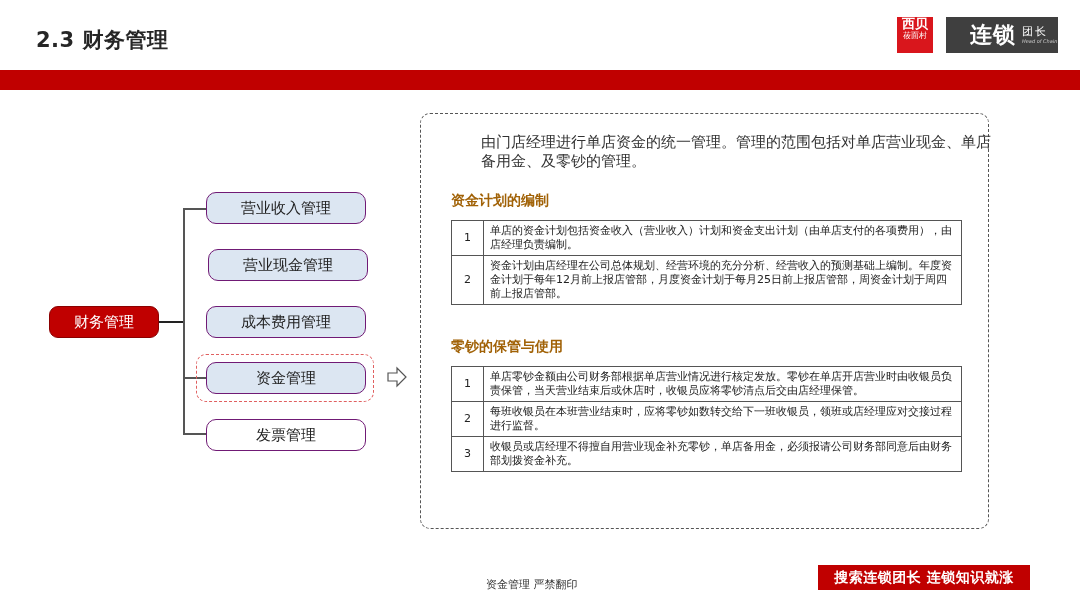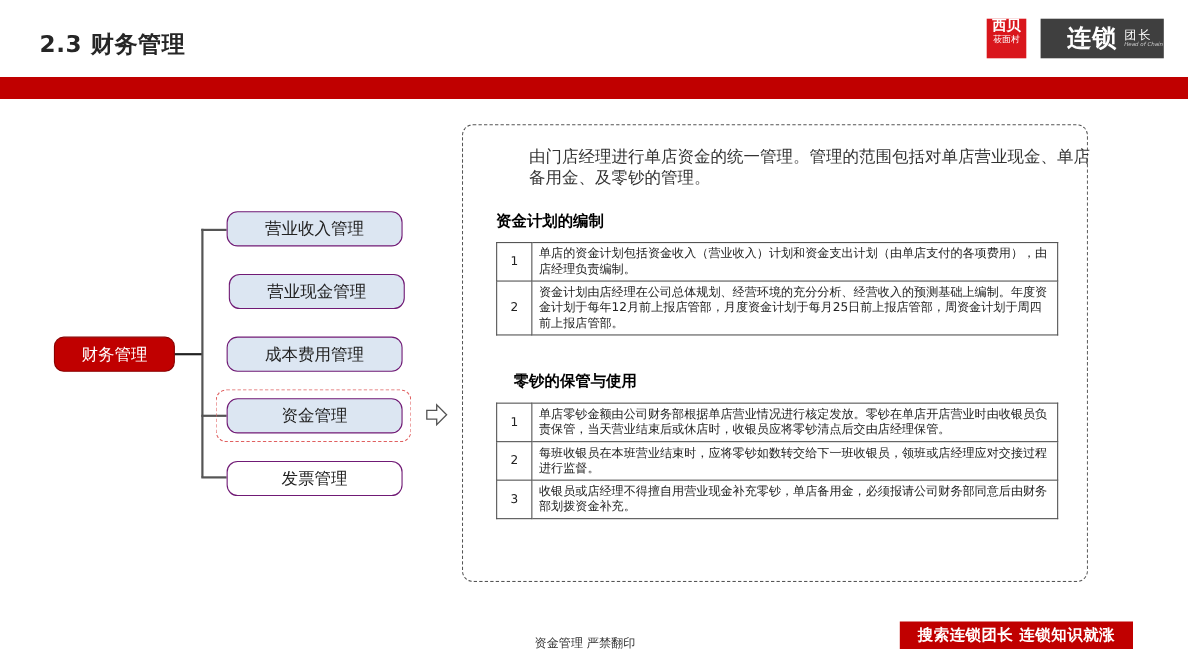--- a/index.html
+++ b/index.html
@@ -23,21 +23,21 @@
   .root-node { position: absolute; left: 49px; top: 306px; width: 110px; height: 32px; background: #c00000; border-radius: 9px; color: #fff; font-size: 15px; display: flex; align-items: center; justify-content: center; border: 1px solid #8b0000; }
   .line { position: absolute; background: #555; }
   .child-node { position: absolute; width: 160px; height: 32px; background: #dce6f2; border: 1px solid #701a75; border-radius: 10px; font-size: 15px; color: #222; display: flex; align-items: center; justify-content: center; }
   .child-node.white { background: #ffffff; }
   .highlight-box { position: absolute; left: 196px; top: 354px; width: 178px; height: 48px; border: 1.5px dashed #e06060; border-radius: 10px; }
   .arrow-icon { position: absolute; left: 386px; top: 366px; width: 22px; height: 22px; }
 
   
   .panel { position: absolute; left: 420px; top: 113px; width: 569px; height: 416px; border: 1.2px dashed #555; border-radius: 10px; }
   .intro { position: absolute; left: 449px; top: 133px; width: 520px; font-size: 15px; line-height: 19px; color: #333; margin-left: 32px; }
-  .sec-title { position: absolute; left: 451px; font-size: 14px; font-weight: bold; color: #000000; }
+  .sec-title { position: absolute; left: 451px; font-size: 14px; font-weight: bold; color: #a16207; }
   table.items { position: absolute; left: 451px; width: 511px; border-collapse: collapse; font-size: 11px; color: #222; }
   table.items td { border: 1px solid #555; padding: 3px 6px; line-height: 14px; vertical-align: top; }
   table.items td.num { width: 32px; text-align: center; vertical-align: middle; padding-top: 3px; }
   table.items tr:first-child td { border-top: 1.5px solid #555; }
   table.items tr:last-child td { border-bottom: 1.5px solid #555; }
 
   .footer-copy { position: absolute; left: 486px; top: 577px; font-size: 11px; color: #333; }
   .footer-banner { position: absolute; left: 818px; top: 565px; width: 212px; height: 25px; background: #c00000; color: #fff; font-size: 14px; font-weight: bold; display: flex; align-items: center; justify-content: center; letter-spacing: 0.5px; }
 </style>
 </head>
@@ -88,21 +88,21 @@
     <td class="num">1</td>
     <td>单店的资金计划包括资金收入（营业收入）计划和资金支出计划（由单店支付的各项费用），由店经理负责编制。</td>
   </tr>
   <tr>
     <td class="num">2</td>
     <td>资金计划由店经理在公司总体规划、经营环境的充分分析、经营收入的预测基础上编制。年度资金计划于每年12月前上报店管部，月度资金计划于每月25日前上报店管部，周资金计划于周四前上报店管部。</td>
   </tr>
 </tbody>
   </table>
 
-<div class="sec-title" style="top:338px;margin-left:16px;">零钞的保管与使用</div>
+<div class="sec-title" style="top:338px;">零钞的保管与使用</div>
 <table class="items" style="top:366px;">
   <tbody>
       <tr>
     <td class="num">1</td>
     <td>单店零钞金额由公司财务部根据单店营业情况进行核定发放。零钞在单店开店营业时由收银员负责保管，当天营业结束后或休店时，收银员应将零钞清点后交由店经理保管。</td>
   </tr>
   <tr>
     <td class="num">2</td>
     <td>每班收银员在本班营业结束时，应将零钞如数转交给下一班收银员，领班或店经理应对交接过程进行监督。</td>
   </tr>

